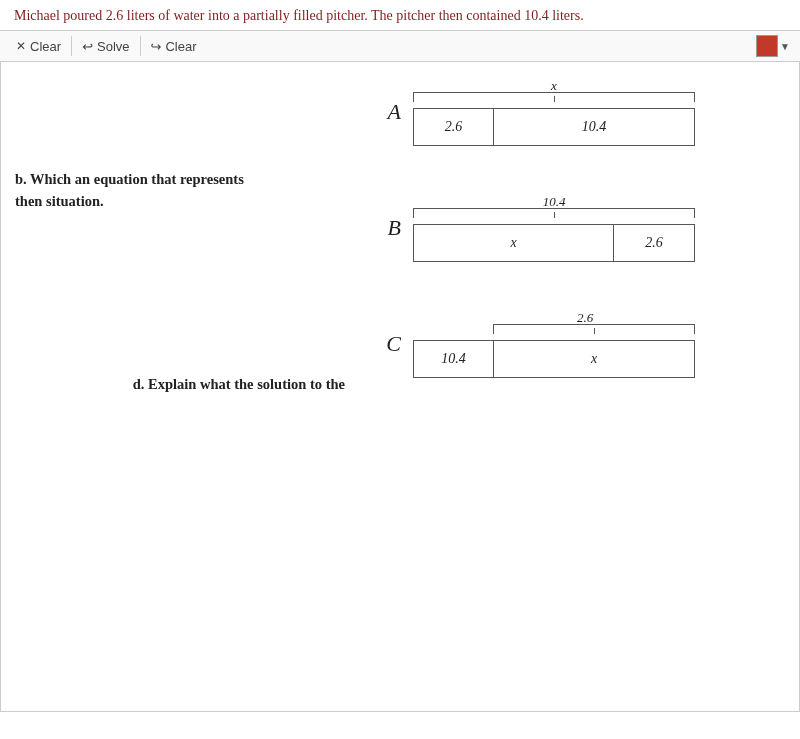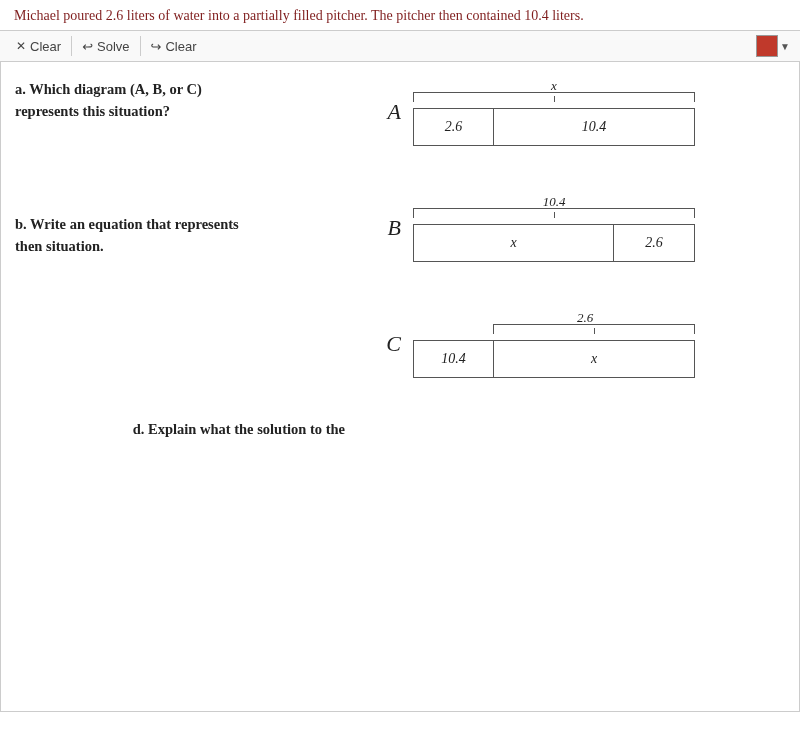--- a/index.html
+++ b/index.html
@@ -177,30 +177,24 @@
     <span>Clear</span>
   </button>
   <div class="toolbar-color-box" style="background: rgb(192, 57, 43);"></div>
   <span class="toolbar-dropdown-arrow">▼</span>
 </div>
 
 <div class="content-area">
 
   <div class="questions-col">
 
-    <div class="question-block">
-      <p class="question-text">
-        <strong>a. Which diagram (A, B, or C)</strong><br>
-        <strong>represents this situation?</strong>
-      </p>
-    </div>
 
     <div class="question-block" style="margin-top: 90px;">
       <p class="question-text">
-        <strong>b. Write an equation that represents</strong><br>
+        <strong>b. Which an equation that represents</strong><br>
         <strong>then situation.</strong>
       </p>
     </div>
 
 
     <div class="question-block" style="margin-top: 160px; text-align: right;">
       <p class="question-text">
         <strong>d. Explain what the solution to the</strong>
       </p>
     </div>

